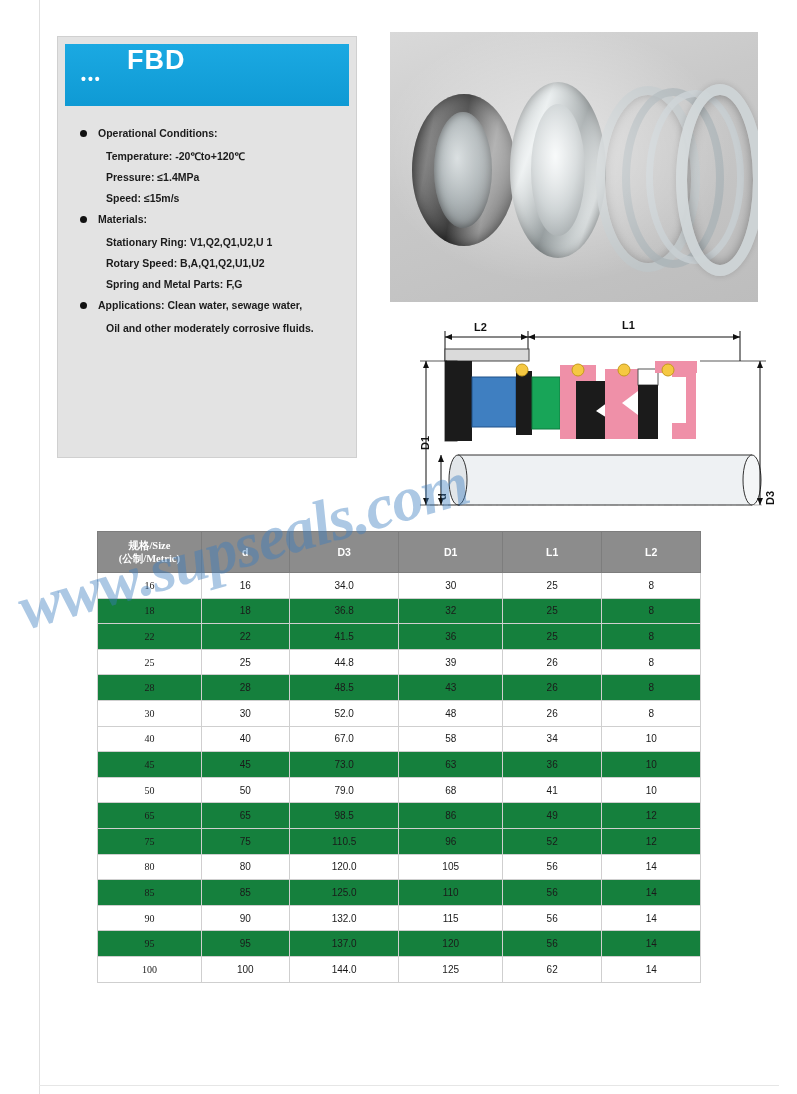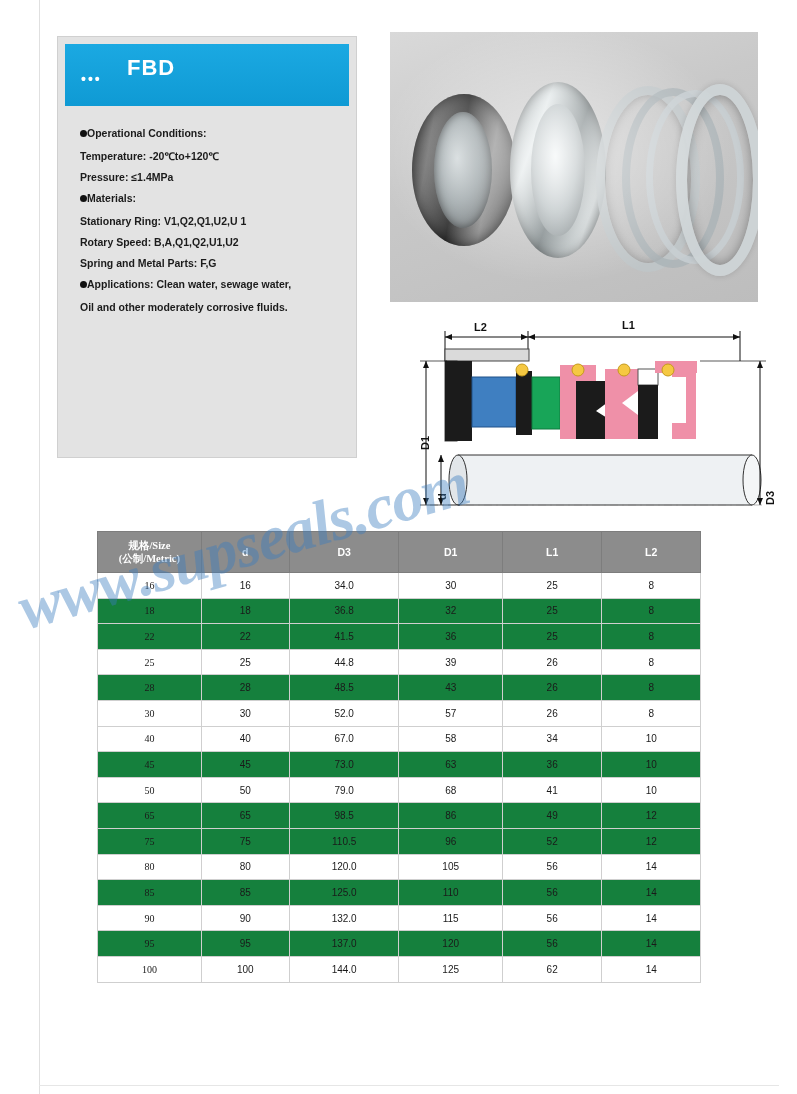--- a/index.html
+++ b/index.html
@@ -47,55 +47,55 @@
     top: 30px;
     color: #fff;
     font-size: 14px;
     letter-spacing: 2px;
     line-height: 10px;
     font-weight: bold;
   }
   .spec-header .title {
     position: absolute;
     left: 62px;
-    top: 11px;
+    top: 1px;
     color: #ffffff;
-    font-size: 22px;
+    font-size: 27px;
     font-weight: bold;
     letter-spacing: 1px;
     font-family: "Liberation Sans", sans-serif;
   }
   .spec-body {
     position: absolute;
     left: 0;
     top: 86px;
     width: 298px;
     padding: 0;
   }
   .bullet-row {
     position: relative;
-    padding-left: 29px;
+    padding-left: 40px;
     margin-bottom: 2px;
     font-size: 10.5px;
     font-weight: bold;
     color: #1b1b1b;
     line-height: 21px;
     white-space: nowrap;
   }
   .bullet-row .dot {
     position: absolute;
     left: 22px;
     top: 7px;
     width: 7px;
     height: 7px;
     background: #111;
     border-radius: 50%;
   }
   .sub-row {
-    padding-left: 22px;
+    padding-left: 48px;
     font-size: 10.5px;
     font-weight: bold;
     color: #1b1b1b;
     line-height: 21px;
     white-space: nowrap;
   }
 
   
   .photo {
     position: absolute;
@@ -271,20 +271,21 @@
       <div class="title">FBD</div>
     </div>
     <div class="spec-body">
 
       <div class="bullet-row">
         <span class="dot"></span>
         <span>Operational Conditions:</span>
       </div>
       <div class="sub-row">Temperature: -20℃to+120℃</div>
       <div class="sub-row">Pressure: ≤1.4MPa</div>
+      <div class="sub-row">Speed: ≤15m/s</div>
 
       <div class="bullet-row">
         <span class="dot"></span>
         <span>Materials:</span>
       </div>
       <div class="sub-row">Stationary Ring: V1,Q2,Q1,U2,U 1</div>
       <div class="sub-row">Rotary Speed: B,A,Q1,Q2,U1,U2</div>
       <div class="sub-row">Spring and Metal Parts: F,G</div>
 
       <div class="bullet-row">
@@ -421,21 +422,21 @@
             <td class="col-d">28</td>
             <td class="col-d3">48.5</td>
             <td class="col-d1">43</td>
             <td class="col-l1">26</td>
             <td class="col-l2">8</td>
           </tr>
           <tr>
             <td class="col-size">30</td>
             <td class="col-d">30</td>
             <td class="col-d3">52.0</td>
-            <td class="col-d1">57</td>
+            <td class="col-d1">48</td>
             <td class="col-l1">26</td>
             <td class="col-l2">8</td>
           </tr>
           <tr>
             <td class="col-size">40</td>
             <td class="col-d">40</td>
             <td class="col-d3">67.0</td>
             <td class="col-d1">58</td>
             <td class="col-l1">34</td>
             <td class="col-l2">10</td>

